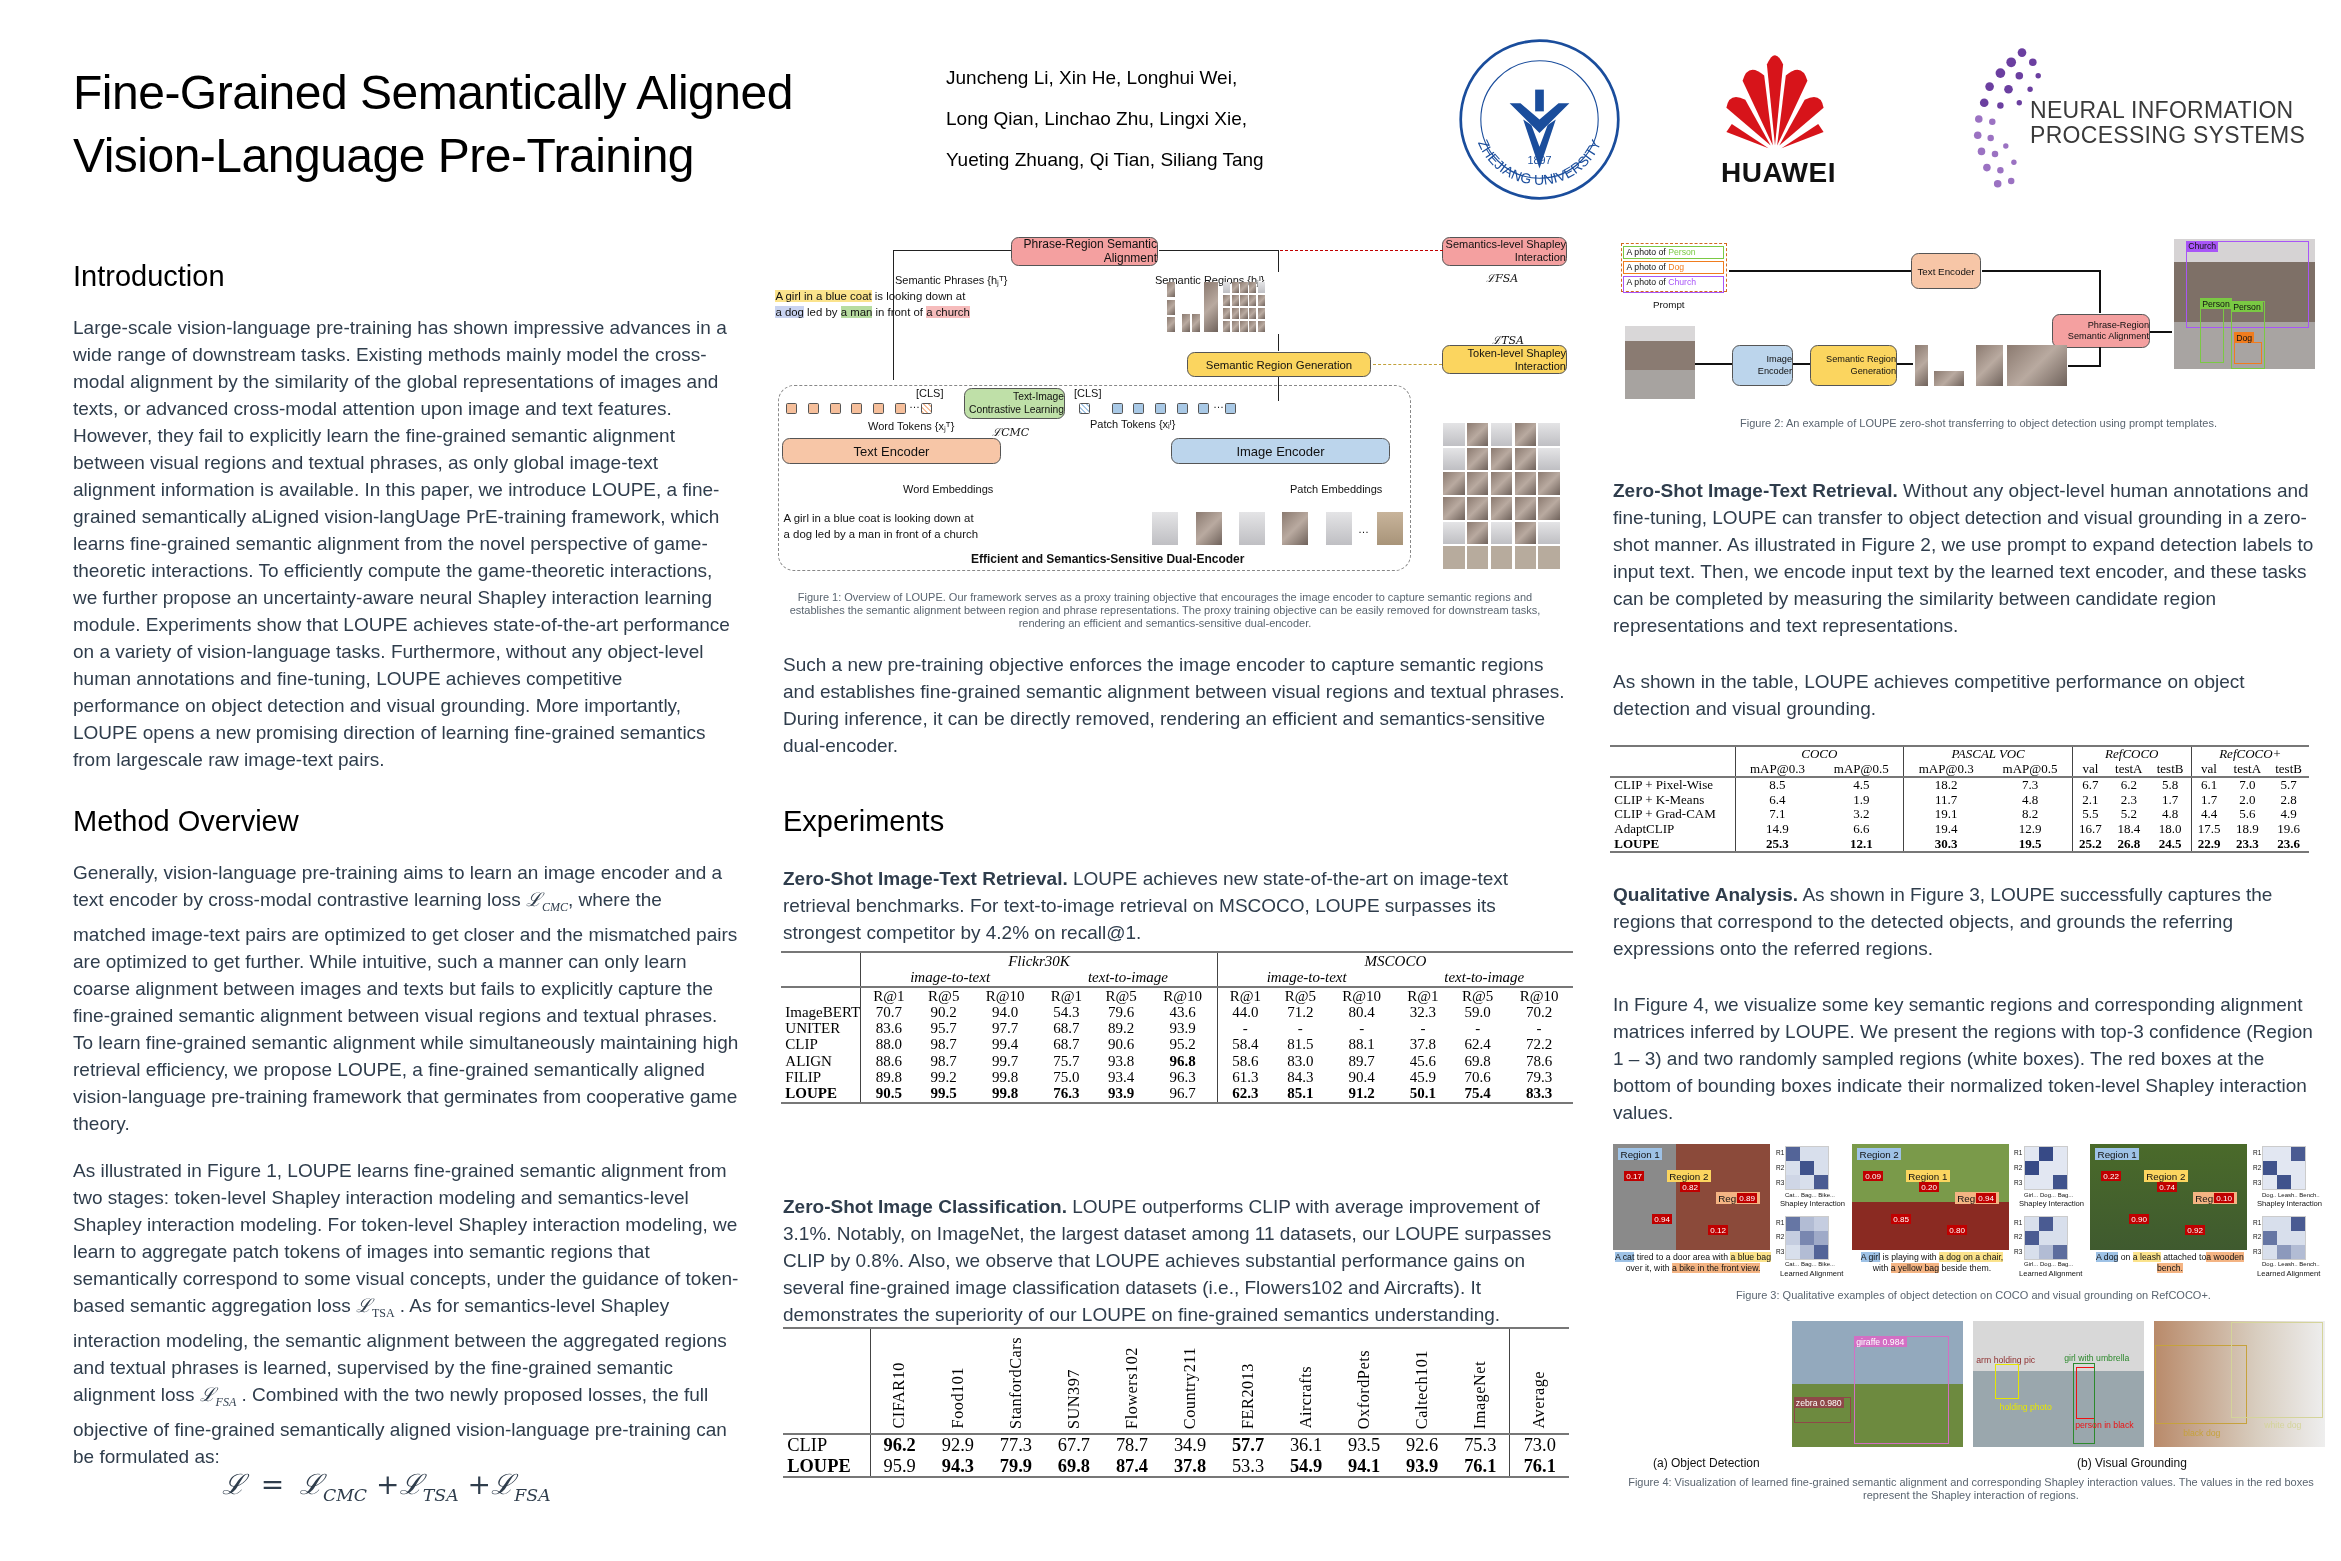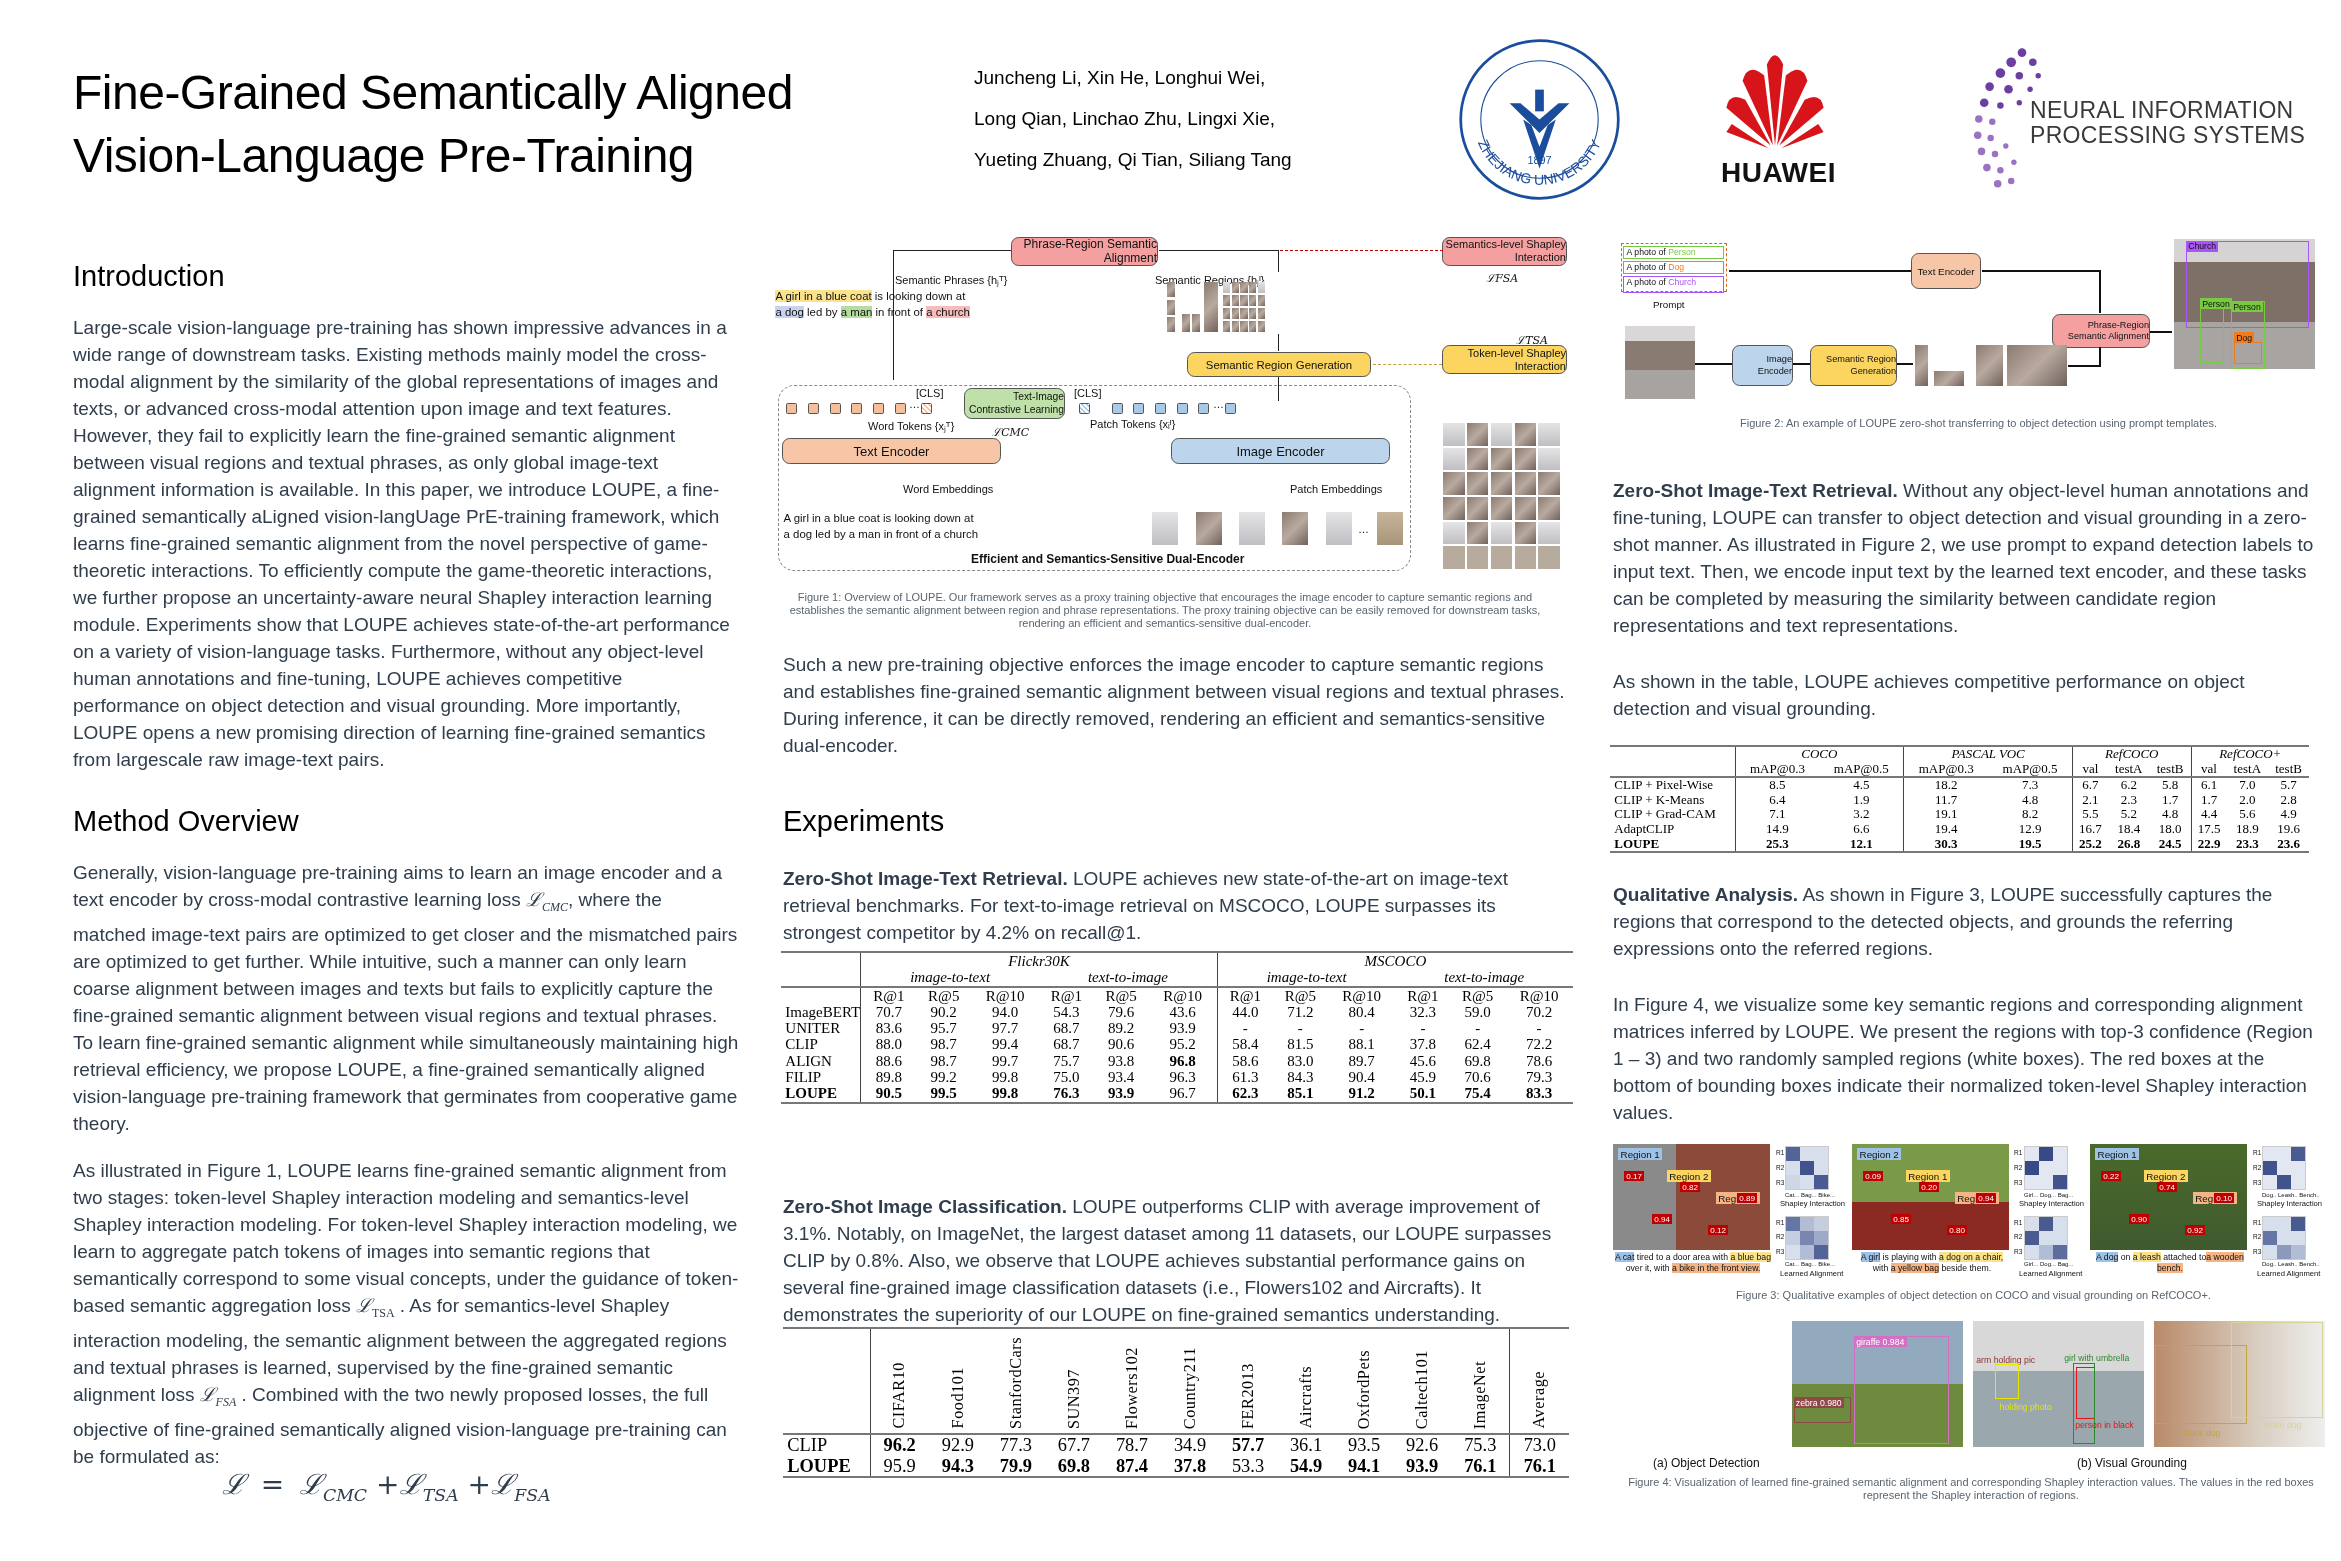--- a/index.html
+++ b/index.html
@@ -2,21 +2,21 @@
 <html style="font-size:8.7px"><head>
 <meta charset="utf-8">
 <style>
   * { box-sizing: border-box; margin: 0; padding: 0; }
   html, body { width: 2342px; height: 1561px; background: #ffffff; overflow: hidden; }
   body { position: relative; font-family: "Liberation Sans", sans-serif; color: #2f3d4c; }
   .abs { position: absolute; }
 
   
   .title { left: 73px; top: 61px; width: 867px; font-size: 48px; line-height: 63px; color: #000; font-weight: normal; letter-spacing: -0.5px; }
-  .authors { left: 946px; top: 57px; width: 412px; font-size: 19px; line-height: 41px; color: #000; margin-left: 28px; }
+  .authors { left: 946px; top: 57px; width: 412px; font-size: 19px; line-height: 41px; color: #000; }
   .logo { position: absolute; }
 
   
   .h2 { font-size: 29px; color: #000; font-weight: normal; }
   .para { font-size: 19px; line-height: 27px; color: #2f3d4c; }
   .para b { color: #2f3d4c; }
   .para .sub { font-family: "Liberation Serif", serif; font-style: italic; }
 
   .caption { font-size: 11px; line-height: 13px; color: #5a6570; text-align: center; }
 
@@ -198,21 +198,21 @@
       <div class="imgtile" style="position:static;"></div>
     <div class="imgtile" style="position:static;"></div>
       <div class="imgtile" style="position:static;"></div>
       <div class="imgtile" style="position:static;"></div>
       <div class="imgtile" style="position:static;"></div>
       <div class="imgtile" style="position:static;"></div>
   </div>
 
   <div class="abs" style="left:508px; top:106px; width:1.1px; height:17.3px; background:#222;"></div>
   <div class="box yellow" style="left:417px; top:124px; width:184px; height:25px; font-size:11.4px;">Semantic Region Generation</div>
-  <div class="lbl" style="left:746px; top:104px; font-family:'DejaVu Serif',serif; font-style:italic;">ℒTSA</div>
+  <div class="lbl" style="left:722px; top:104px; font-family:'DejaVu Serif',serif; font-style:italic;">ℒTSA</div>
   <div class="box yellow" style="left:672px; top:117px; width:125px; height:29px; font-size:11px; line-height:13px;">Token-level Shapley Interaction</div>
   <div class="abs" style="left:603px; top:136px; width:69px; border-top:1.6px dashed #c2a13a;"></div>
 
   <div class="abs" style="left:8.1px; top:157px; width:633px; height:186px; border:1.6px dashed #888; border-radius:16.3px;"></div>
   <div class="abs" style="left:508px; top:149px; width:1.1px; height:24.4px; background:#222;"></div>
 
   <div class="tok o" style="left:16.3px; top:175px;"></div>
   <div class="tok o" style="left:38px; top:175px;"></div>
   <div class="tok o" style="left:60px; top:175px;"></div>
   <div class="tok o" style="left:81px; top:175px;"></div>

